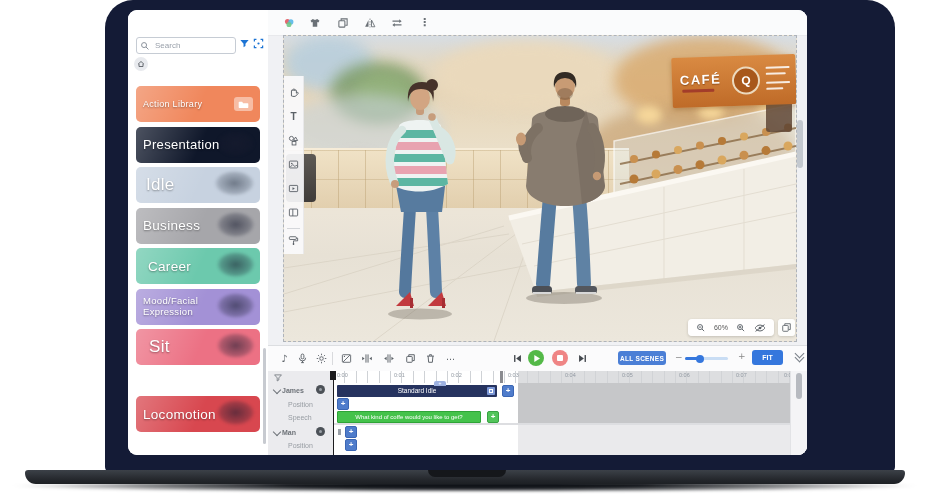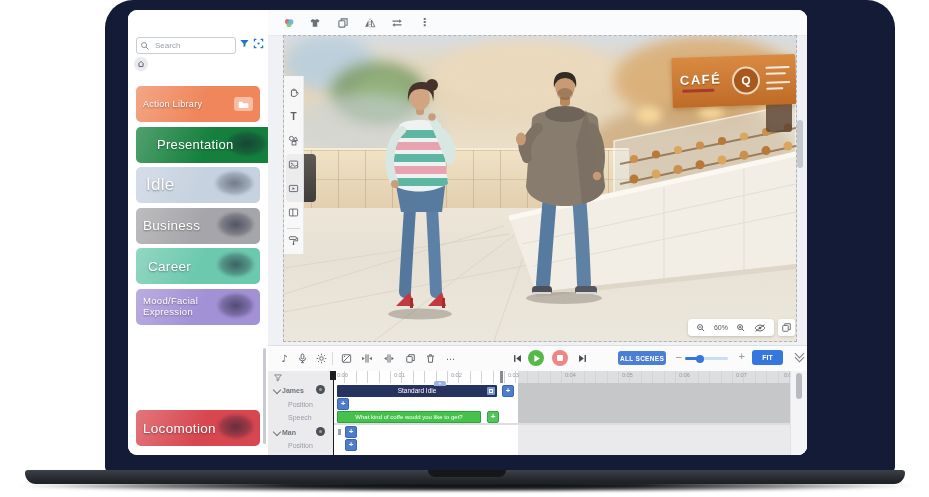--- a/index.html
+++ b/index.html
@@ -156,41 +156,45 @@
 
       <div class="a cards">
         <div class="card" style="top: 0px; background-color: rgb(240, 135, 92);">
           <span class="clabel" style="font-size:9px;">Action Library</span>
           <span class="folder">
             <svg width="11" height="9" viewBox="0 0 16 12">
                 <path d="M1 3a1 1 0 011-1h4l1.5 2H14a1 1 0 011 1v5a1 1 0 01-1 1H2a1 1 0 01-1-1z" fill="#fff"></path>
               </svg>
           </span>
         </div>
-        <div class="card" style="top: 40.5px; background-color: #15803d; padding-left: 14px;">
+        <div class="card" style="top: 40.5px; background-color: #0f172a;">
           <span class="fig"></span>
           <span class="clabel" style="font-size:13px;">Presentation</span>
         </div>
         <div class="card" style="top: 81px; background-color: rgb(199, 210, 224);">
           <span class="fig" style="background:radial-gradient(closest-side at 60% 45%,rgba(90,100,115,.8),rgba(90,100,115,.35) 60%,rgba(90,100,115,0) 80%);"></span>
           <span class="clabel" style="font-size:17px;margin-left:10px;">Idle</span>
         </div>
         <div class="card" style="top: 162px; background-color: rgb(108, 201, 173);">
           <span class="fig"></span>
           <span class="clabel" style="font-size:13.5px;margin-left:12px;">Career</span>
         </div>
         <div class="card" style="top: 121.5px; background-color: rgb(166, 166, 170);">
           <span class="fig"></span>
           <span class="clabel" style="font-size:13.5px;">Business</span>
         </div>
         <div class="card" style="top: 202.5px; background-color: rgb(163, 145, 214);">
           <span class="fig"></span>
           <span class="clabel" style="font-size:9.5px;line-height:1.1;width:72px;">Mood/Facial Expression</span>
         </div>
-        <div class="card" style="top: 324px; background-color: rgb(216, 71, 79); text-align: center;">
+        <div class="card" style="top: 243px; background-color: rgb(236, 113, 132);">
+          <span class="fig"></span>
+          <span class="clabel" style="font-size:17px;margin-left:13px;">Sit</span>
+        </div>
+        <div class="card" style="top: 310px; background-color: rgb(216, 71, 79); text-align: center;">
           <span class="fig"></span>
           <span class="clabel" style="font-size:13.5px;">Locomotion</span>
         </div>
       </div>
       <div class="a sb-scroll"></div>
     </aside>
 
     <div class="a main">
 
       <div class="a vp-toolbar">

